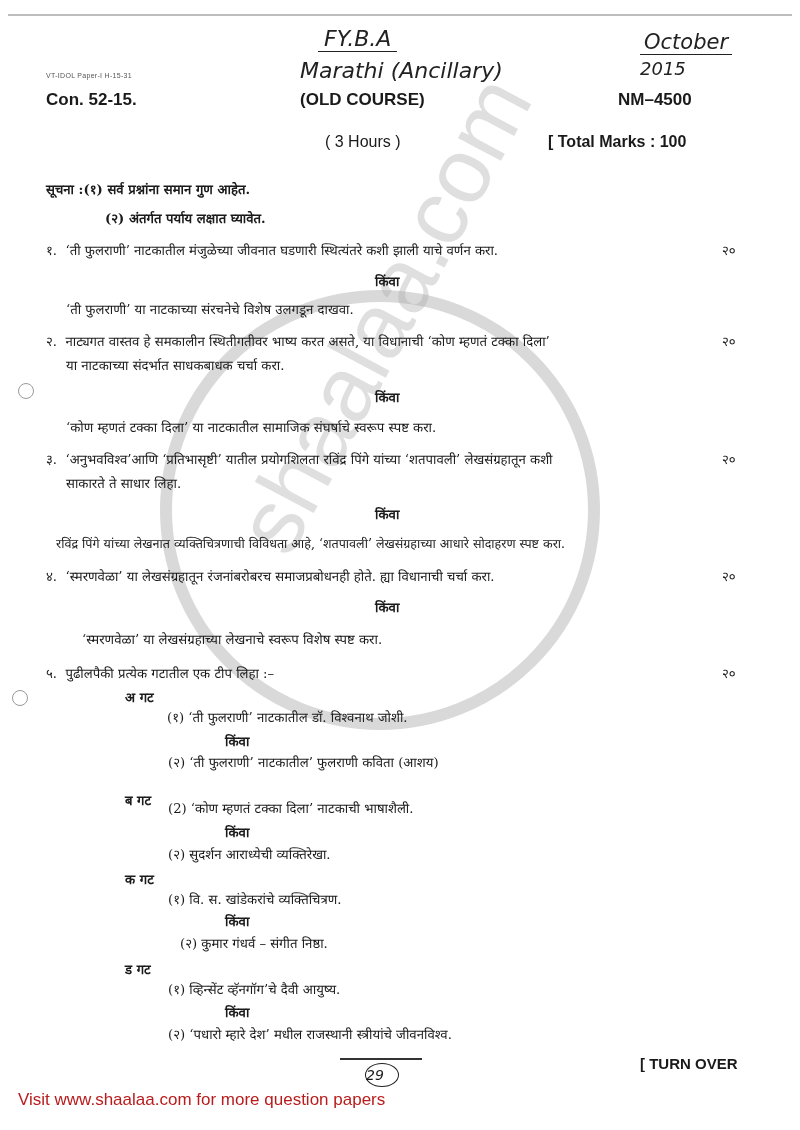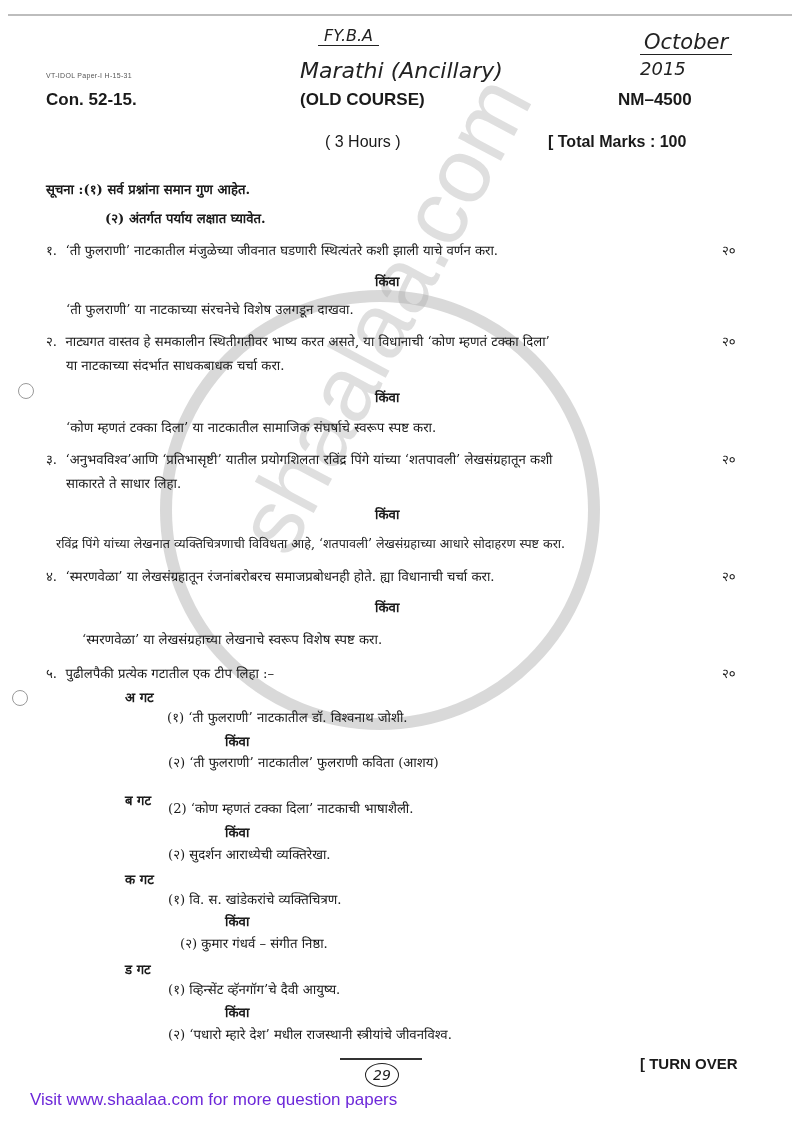--- a/index.html
+++ b/index.html
@@ -13,38 +13,38 @@
   .hand { font-family: "DejaVu Sans", sans-serif; font-style: italic; color: #222; }
   .small-code { font-size: 7px; color: #555; letter-spacing: .3px; }
   .bold { font-weight: bold; }
   .line { position: absolute; font-size: 13.2px; white-space: nowrap; }
   .marks { position: absolute; left: 722px; font-size: 13.2px; }
   .kiva { position: absolute; font-size: 13.2px; }
   .hole { position: absolute; width: 14px; height: 14px; border: 1.5px solid #9a9a9a; border-radius: 50%; }
   .wm-circle { position: absolute; left: 160px; top: 290px; width: 440px; height: 440px; border: 12px solid rgba(170,170,170,0.45); border-radius: 50%; box-sizing: border-box; }
   .wm-text { position: absolute; left: 215px; top: 520px; font-family: "Liberation Sans", sans-serif; font-size: 92px; color: rgba(170,170,170,0.38); transform: rotate(-62deg); transform-origin: left top; white-space: nowrap; }
   .underline { border-bottom: 1.5px solid #222; }
-  .page-num { position: absolute; left: 365px; top: 1063px; width: 32px; height: 22px; border: 1.5px solid #222; border-radius: 50%; font-family: "DejaVu Sans", sans-serif; font-style: italic; font-size: 14px; text-align: center; line-height: 22px; }
+  .page-num { position: absolute; left: 365px; top: 1063px; width: 32px; height: 22px; border: 1.5px solid #222; border-radius: 50%; font-family: "DejaVu Sans", sans-serif; font-style: italic; font-size: 14px; line-height: 22px; }
   .page-rule { position: absolute; left: 340px; top: 1058px; width: 82px; height: 1.5px; background: #333; }
 </style>
 </head>
 <body>
 
 <div class="top-edge"></div>
 
 <div class="wm-circle"></div>
 <div class="wm-text">shaalaa.com</div>
 
 <div class="hole" style="left:18px; top:383px;"></div>
 <div class="hole" style="left:12px; top:690px;"></div>
 
 <div class="abs small-code sans" style="left:46px; top:72px;">VT-IDOL Paper-I H-15-31</div>
 <div class="abs sans bold" style="left:46px; top:90px; font-size:17px;">Con. 52-15.</div>
 
-<div class="abs hand underline" style="left:318px; top:26px; font-size:16px; padding:0 6px;">FY.B.A</div>
+<div class="abs hand underline" style="left:318px; top:26px; font-size:22px; padding:0 6px;">FY.B.A</div>
 <div class="abs hand" style="left:300px; top:58px; font-size:22px;">Marathi (Ancillary)</div>
 <div class="abs sans bold" style="left:300px; top:90px; font-size:17px;">(OLD  COURSE)</div>
 
 <div class="abs hand underline" style="left:640px; top:30px; font-size:21px; padding:0 4px;">October</div>
 <div class="abs hand" style="left:640px; top:58px; font-size:18px;">2015</div>
 <div class="abs sans bold" style="left:618px; top:90px; font-size:17px;">NM–4500</div>
 
 <div class="abs sans" style="left:325px; top:133px; font-size:16px;">( 3 Hours )</div>
 <div class="abs sans bold" style="left:548px; top:133px; font-size:16px;">[ Total Marks : 100</div>
 
@@ -104,13 +104,13 @@
 <div class="line" style="left:168px; top:934px;margin-left:12px;">(२)  कुमार गंधर्व – संगीत निष्ठा.</div>
 
 <div class="line bold" style="left:125px; top:960px;">ड   गट</div>
 <div class="line" style="left:168px; top:980px;">(१)  व्हिन्सेंट व्हॅनगॉग’चे दैवी आयुष्य.</div>
 <div class="kiva bold" style="left:225px; top:1003px;">किंवा</div>
 <div class="line" style="left:168px; top:1025px;">(२)  ‘पधारो म्हारे देश’ मधील राजस्थानी स्त्रीयांचे जीवनविश्व.</div>
 
 <div class="page-rule"></div>
 <div class="page-num">29</div>
 <div class="abs sans bold" style="left:640px; top:1055px; font-size:15px;">[ TURN OVER</div>
-<div class="abs sans" style="left:30px; top:1090px; font-size:17px; color:#6d28d9;">Visit www.shaalaa.com for more question papers</div>
+<div class="abs sans" style="left:18px; top:1090px; font-size:17px; color:#b91c1c;">Visit www.shaalaa.com for more question papers</div>
 
 </body></html>

